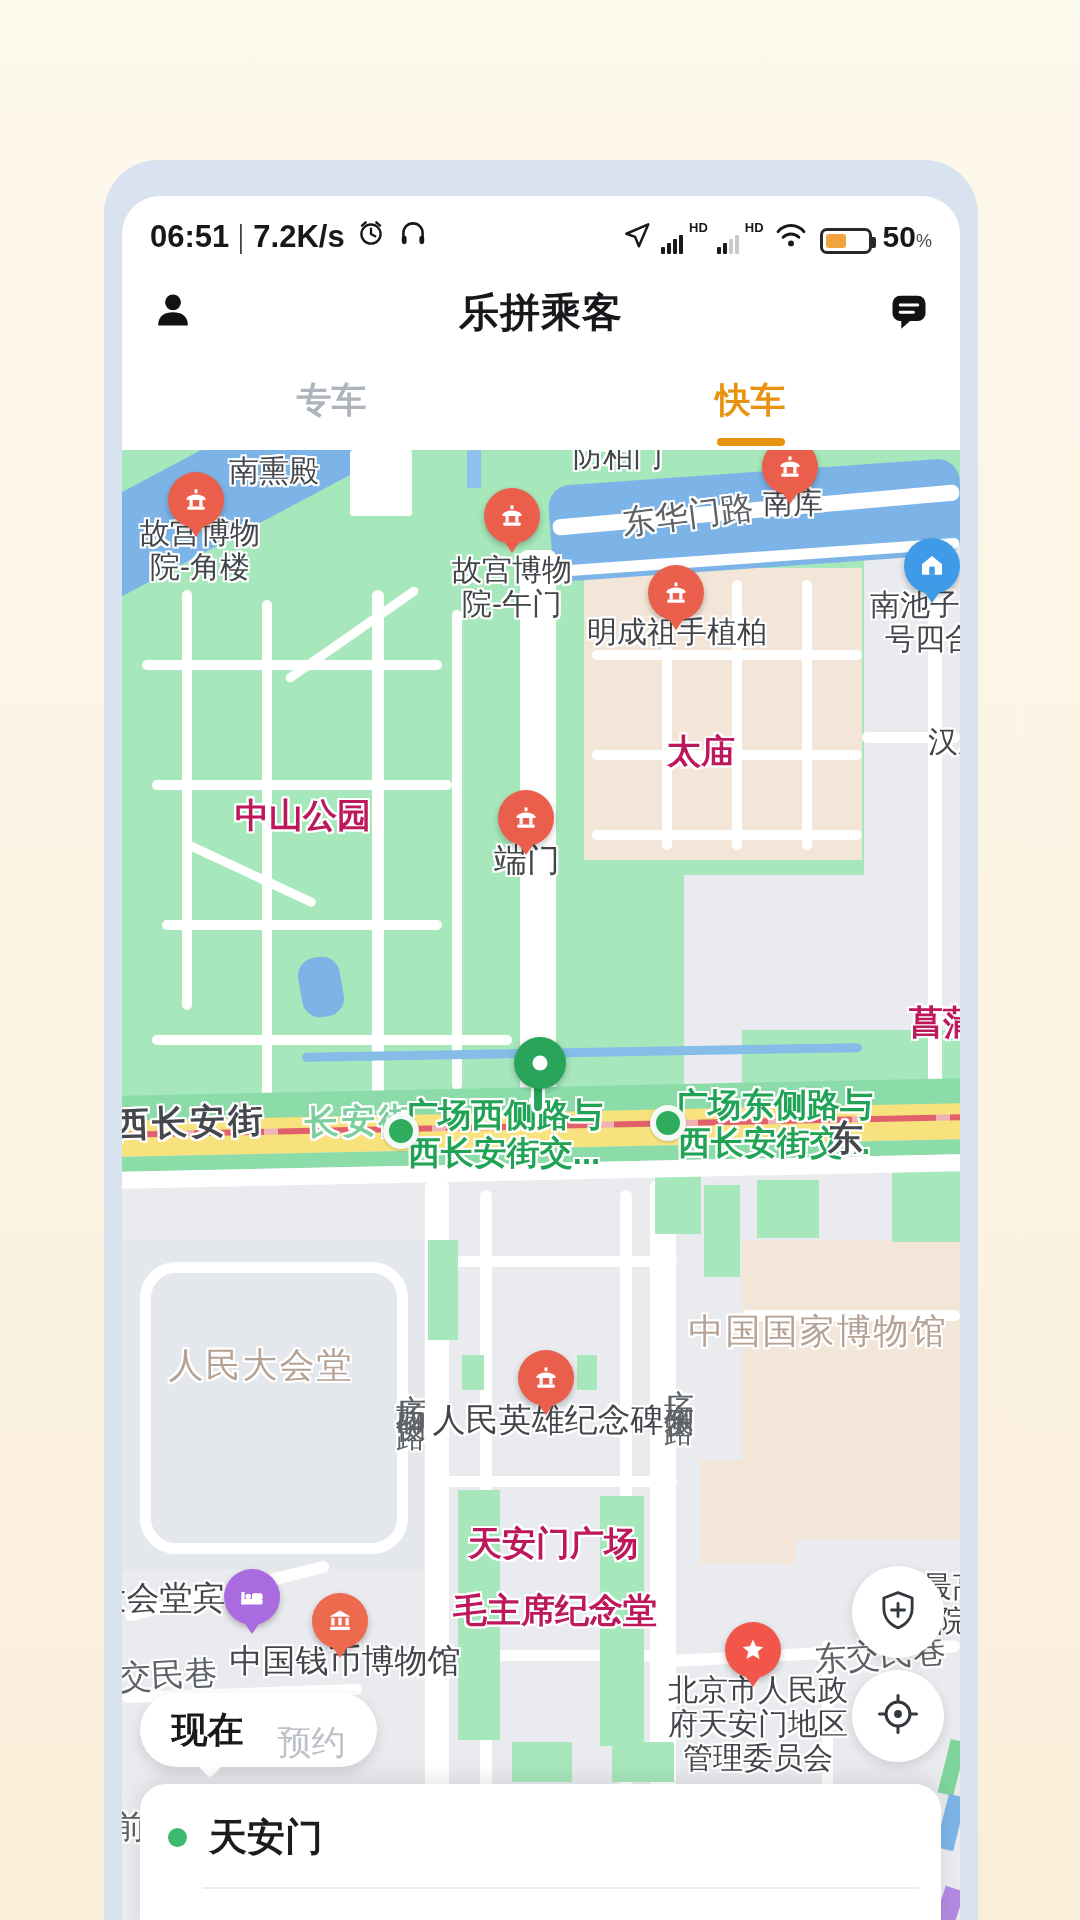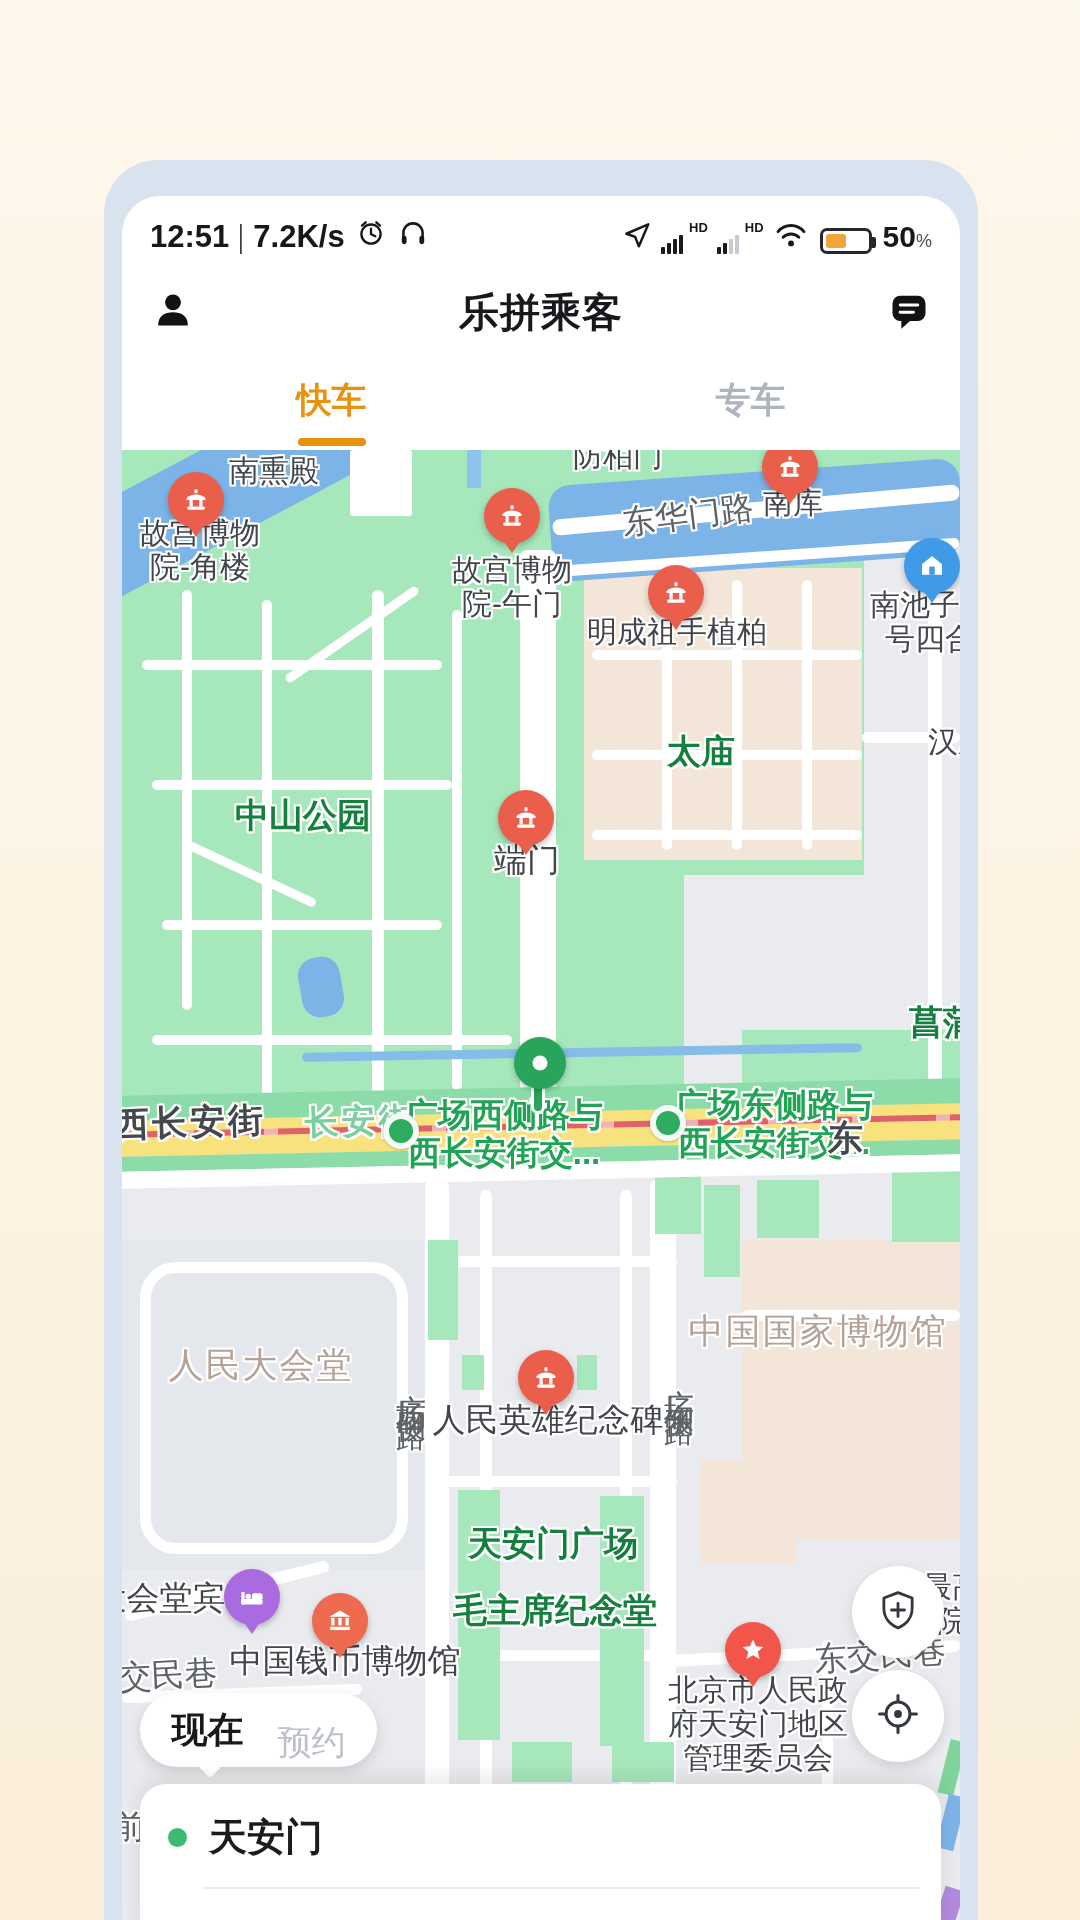--- a/index.html
+++ b/index.html
@@ -46,21 +46,21 @@
 
   
   .map{position:absolute;left:0;top:254px;width:838px;height:1470px;overflow:hidden;background:#e9ebef;}
   .blk{position:absolute;}
   .rd{position:absolute;background:#fff;border-radius:7px;}
   .map-label{position:absolute;z-index:5;white-space:nowrap;text-align:center;line-height:1.14;
              font-size:30px;font-weight:500;color:#42464b;transform:translate(-50%,-50%);
              text-shadow:-2px 0 0 #fff,2px 0 0 #fff,0 -2px 0 #fff,0 2px 0 #fff,
                          -2px -2px 0 #fff,2px 2px 0 #fff,-2px 2px 0 #fff,2px -2px 0 #fff;}
   .lg{font-size:33px;}
-  .area-green{color:#15803d;font-weight:600;font-size:34px;}
+  .area-green{color:#be185d;font-weight:600;font-size:34px;}
   .area-brown{color:#b5a295;font-size:35px;letter-spacing:2px;}
   .road-gray{color:#5d6267;}
   .road-dark{color:#44484d;font-size:35px;font-weight:600;letter-spacing:3px;}
   .road-onyellow{color:#7bcf9d;font-weight:600;font-size:34px;letter-spacing:3px;}
   .junction-green{color:#21a355;font-weight:700;font-size:33px;}
   .vertical{writing-mode:vertical-lr;text-orientation:upright;letter-spacing:7px;}
 
   .pin{position:absolute;z-index:6;width:56px;height:56px;border-radius:50%;
        transform:translate(-50%,-50%);display:flex;align-items:center;justify-content:center;
        box-shadow:0 3px 6px rgba(0,0,0,.25);}
@@ -112,21 +112,21 @@
 </style>
 </head>
 <body>
 
 <div class="stage">
   <div class="frame"></div>
   <div class="phone">
 
     <div class="statusbar">
       <div class="sb-left">
-        <span>12:51</span>
+        <span>06:51</span>
           <span class="sb-sep">|</span>
           <span>7.2K/s</span>
         <span>
           <svg width="32" height="32" viewBox="0 0 30 30" fill="none" stroke="#16181b" stroke-width="2.2" stroke-linecap="round">
             <circle cx="15" cy="16" r="9"></circle>
               <path d="M15 11 v5 l4 2"></path>
               <path d="M6.5 8 L10 5"></path>
               <path d="M23.5 8 L20 5"></path>
           </svg>
         </span>
@@ -192,22 +192,22 @@
             <rect x="5" y="7" width="30" height="23" rx="7" fill="#101214"></rect>
             <path d="M13 30 L13 37 L21 30 Z" fill="#101214"></path>
             <line x1="12" y1="15.5" x2="28" y2="15.5" stroke="#fff" stroke-width="2.6" stroke-linecap="round"></line>
             <line x1="12" y1="22" x2="24" y2="22" stroke="#fff" stroke-width="2.6" stroke-linecap="round"></line>
           </svg>
         </span>
       </div>
     </div>
 
     <div class="tabs">
+      <div class="tab">专车</div>
       <div class="tab active">快车</div>
-      <div class="tab">专车</div>
     </div>
 
     <div class="map">
 
       <div class="blk" style="left:0;top:0;width:838px;height:140px;background:#a6e7bb;"></div>
       <div class="blk" style="left:0;top:128px;width:562px;height:532px;background:#a6e7bb;"></div>
       <div class="blk" style="left:436px;top:95px;width:326px;height:330px;background:#a6e7bb;"></div>
       <div class="blk" style="left:742px;top:95px;width:96px;height:570px;background:#e9ebef;"></div>
       <div class="blk" style="left:462px;top:118px;width:278px;height:292px;background:#f3e6d8;"></div>
       <div class="blk" style="left:-70px;top:-5px;width:340px;height:92px;background:#7db4e8;border-radius:18px;transform:rotate(-28deg);"></div>

